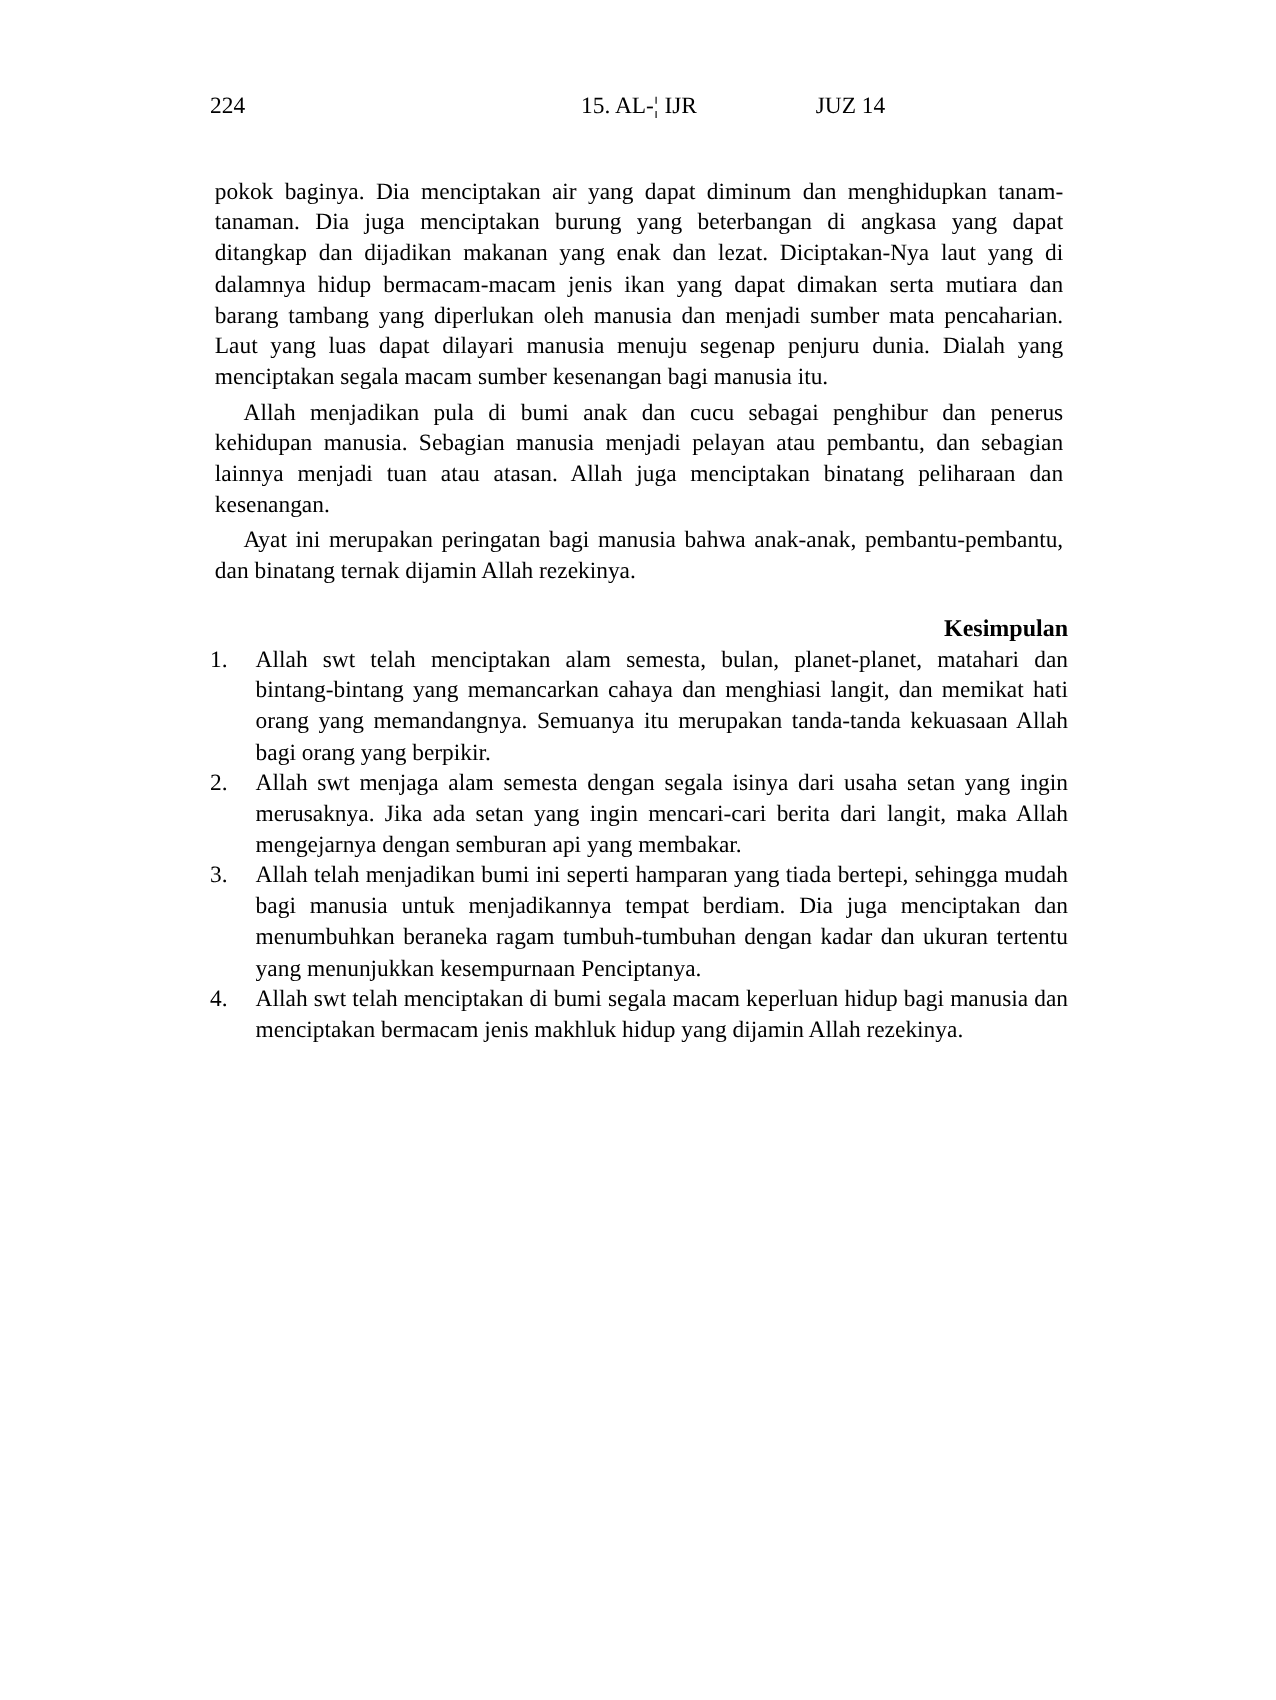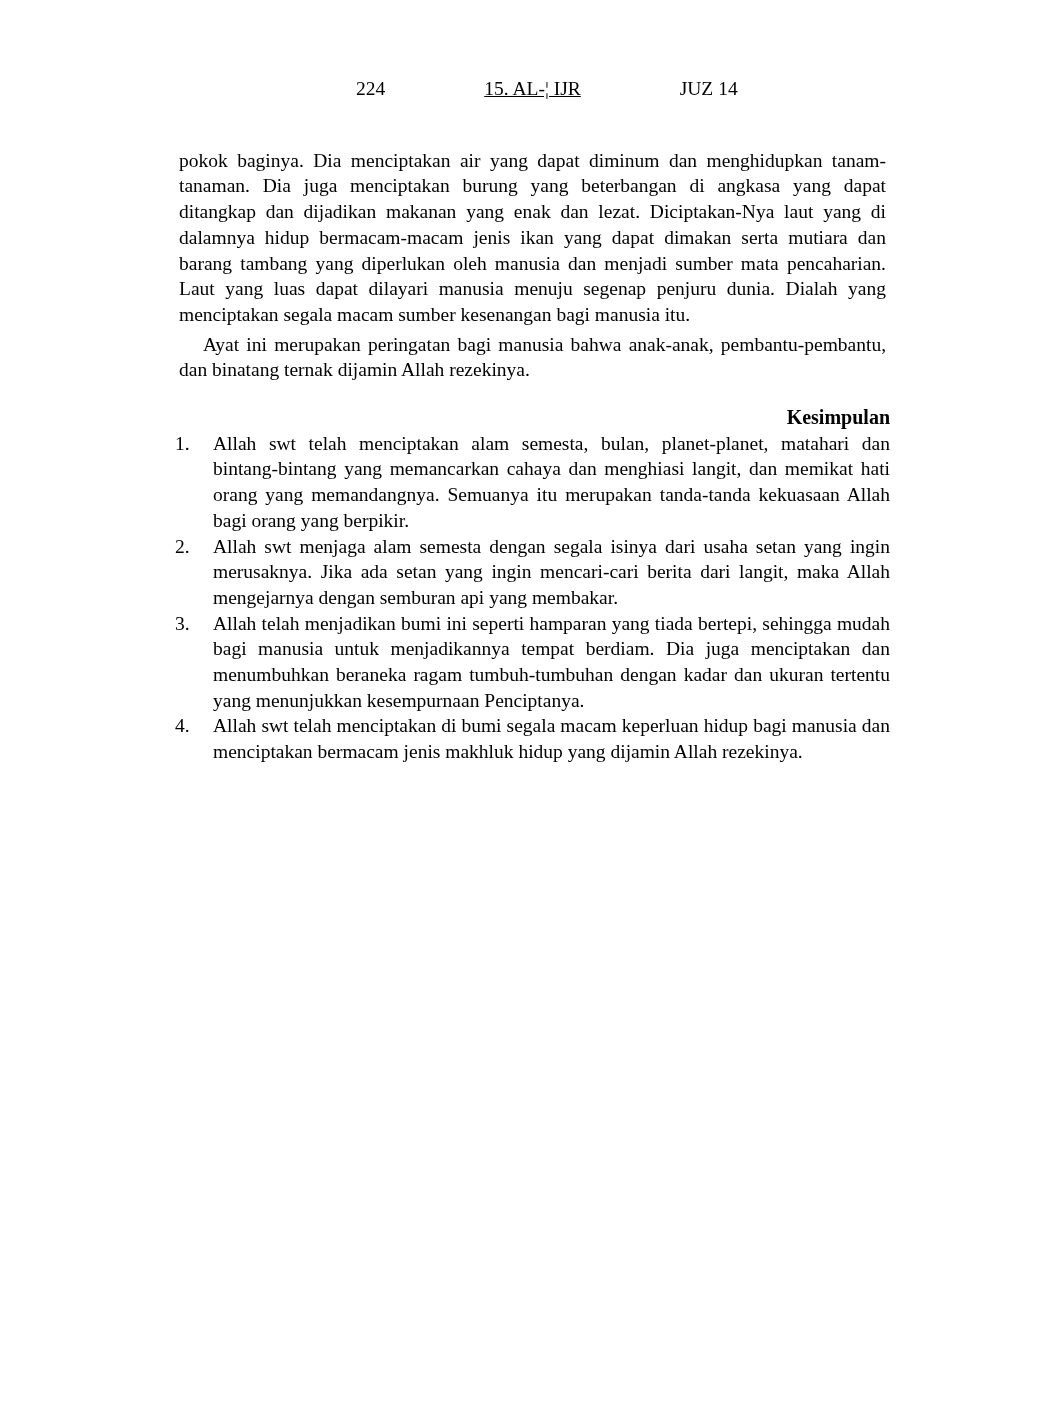--- a/index.html
+++ b/index.html
@@ -22,22 +22,22 @@
     padding: 76px 173px 0 175px;
     background: #ffffff;
   }
   .page-header {
     display: flex;
     align-items: baseline;
     font-size: 19.5px;
     line-height: 25.7px;
     margin-bottom: 46px;
   }
-  .page-header .h-left  { flex: 1; text-align: right; }
-  .page-header .h-mid   { flex: 1.4; text-align: center; text-decoration: underline; }
+  .page-header .h-left  { flex: 1; text-align: left; }
+  .page-header .h-mid   { flex: 1.4; text-align: center; }
   .page-header .h-right { flex: 1; text-align: left; }
 
   .body-text {
     font-size: 19.5px;
     line-height: 25.7px;
   }
   p.para {
     margin: 4px;
     text-align: justify;
     text-justify: inter-word;
@@ -78,20 +78,21 @@
 
   <div class="page-header">
     <span class="h-left">224</span>
     <span class="h-mid">15. AL-¦ IJR</span>
     <span class="h-right">JUZ 14</span>
   </div>
 
   <div class="body-text">
 
     <p class="para">pokok baginya. Dia menciptakan air yang dapat diminum dan menghidupkan tanam-tanaman. Dia juga menciptakan burung yang beterbangan di angkasa yang dapat ditangkap dan dijadikan makanan yang enak dan lezat. Diciptakan-Nya laut yang di dalamnya hidup bermacam-macam jenis ikan yang dapat dimakan serta mutiara dan barang tambang yang diperlukan oleh manusia dan menjadi sumber mata pencaharian. Laut yang luas dapat dilayari manusia menuju segenap penjuru dunia. Dialah yang menciptakan segala macam sumber kesenangan bagi manusia itu.</p>
+    <p class="para indented">Allah menjadikan pula di bumi anak dan cucu sebagai penghibur dan penerus kehidupan manusia. Sebagian manusia menjadi pelayan atau pembantu, dan sebagian lainnya menjadi tuan atau atasan. Allah juga menciptakan binatang peliharaan dan kesenangan.</p>
     <p class="para indented">Ayat ini merupakan peringatan bagi manusia bahwa anak-anak, pembantu-pembantu, dan binatang ternak dijamin Allah rezekinya.</p>
 
     <h2 class="section-heading">Kesimpulan</h2>
 
     <div class="numbered-list">
       <div class="list-item">
         <span class="num">1.</span>
         <div class="item-text">Allah swt telah menciptakan alam semesta, bulan, planet-planet, matahari dan bintang-bintang yang memancarkan cahaya dan menghiasi langit, dan memikat hati orang yang memandangnya. Semuanya itu merupakan tanda-tanda kekuasaan Allah bagi orang yang berpikir.</div>
       </div>
       <div class="list-item">

